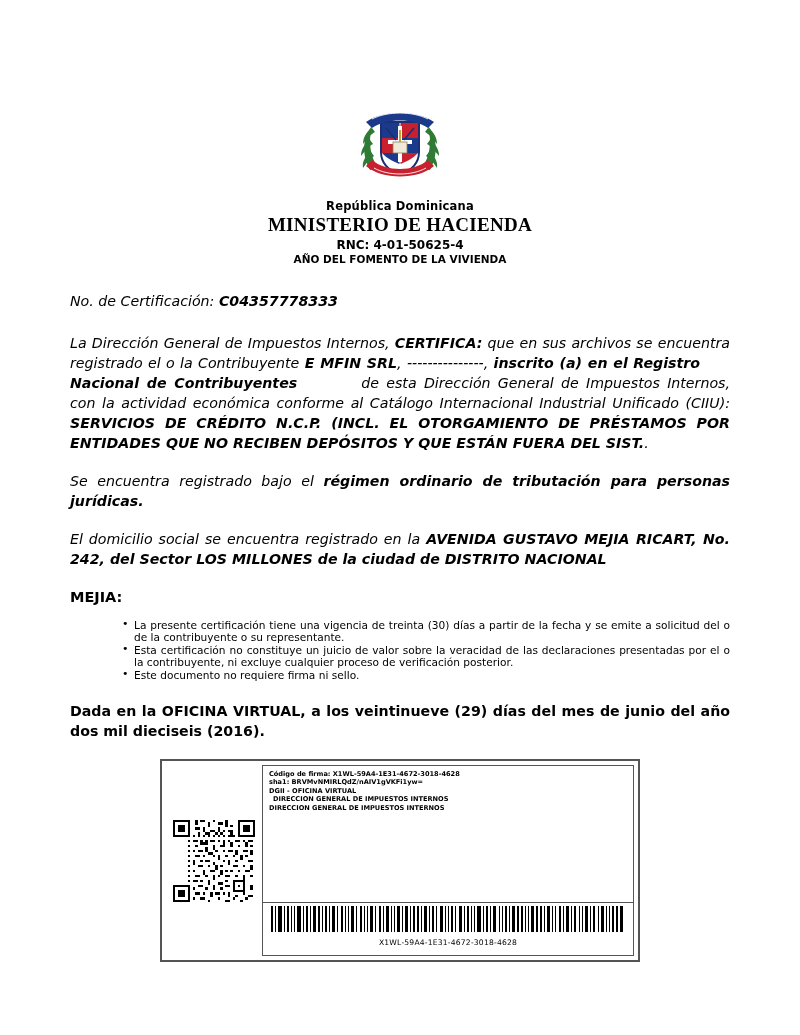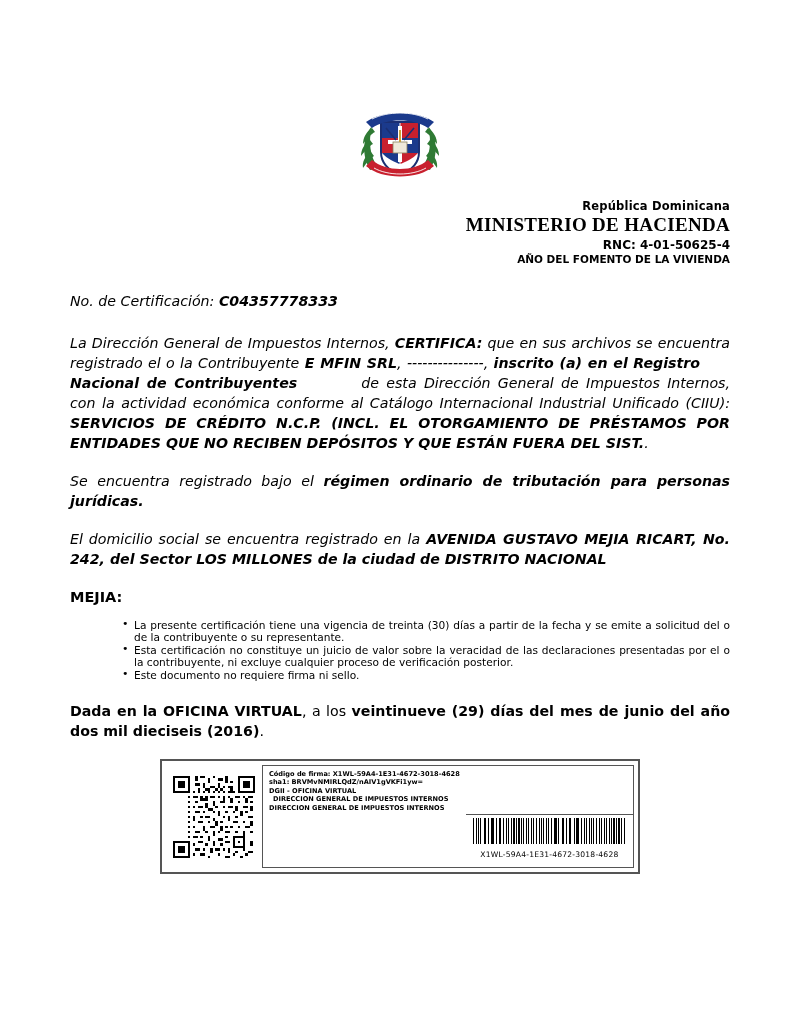--- a/index.html
+++ b/index.html
@@ -28,21 +28,21 @@
     padding-top: 92px;
     display: flex;
     justify-content: center;
   }
   .crest {
     width: 104px;
     height: 104px;
     position: relative;
   }
   .header-lines {
-    text-align: right;
+    text-align: center;
     margin-top: 3px;
   }
   .hl-country {
     font-family: "DejaVu Sans", sans-serif;
     font-weight: bold;
     font-size: 11.5px;
     letter-spacing: .2px;
   }
   .hl-ministry {
     font-family: "Liberation Serif", serif;
@@ -122,21 +122,21 @@
   }
   ul.notas li.no-justify { text-align: left; }
 
   .closing {
     font-size: 14.2px;
     line-height: 20px;
     font-weight: bold;
     text-align: justify;
     margin: 0;
   }
-  .closing .light { font-weight: normal; }
+  .closing .light { font-weight: bold; }
 
   
   .sig-outer {
     margin: 18px auto 0 auto;
     width: 480px;
     border: 2px solid #555;
     padding: 4px;
     box-sizing: border-box;
     display: flex;
     background: #fff;
@@ -152,21 +152,22 @@
   .qr {
     width: 82px;
     height: 82px;
     display: block;
   }
   .sig-right {
     flex: 1;
     border: 1.5px solid #555;
     box-sizing: border-box;
     display: flex;
-    flex-direction: row;
+    flex-direction: column;
+    gap: 36px;
   }
   .sig-text {
     padding: 4px 6px 6px 6px;
     flex: 1;
   }
   .sig-text div {
     font-family: "DejaVu Sans", sans-serif;
     font-weight: bold;
     font-size: 6.6px;
     line-height: 8.4px;

